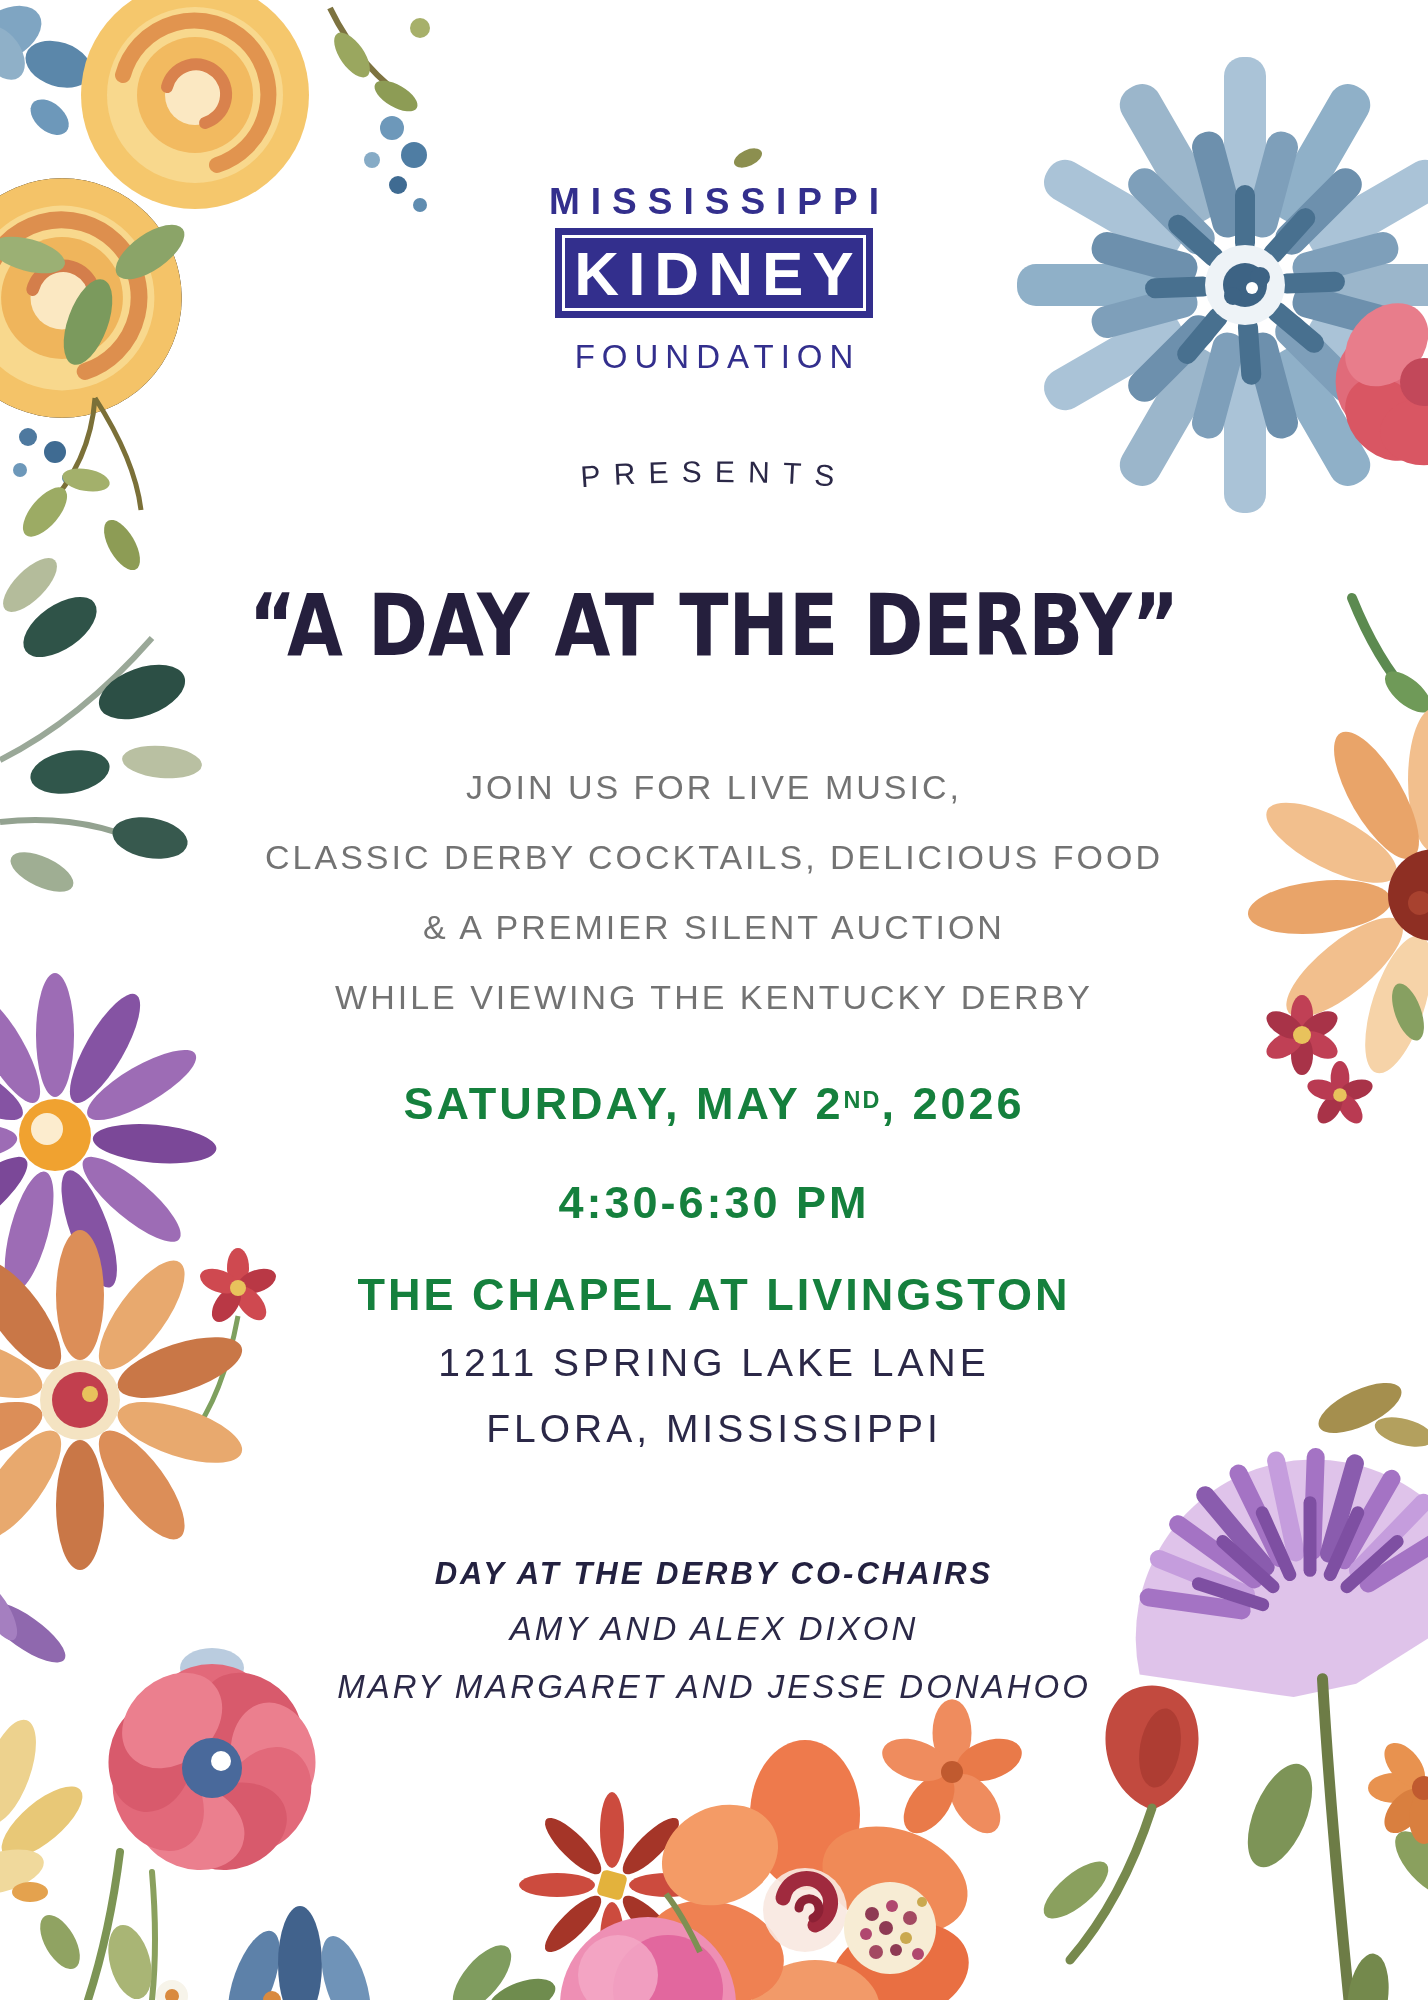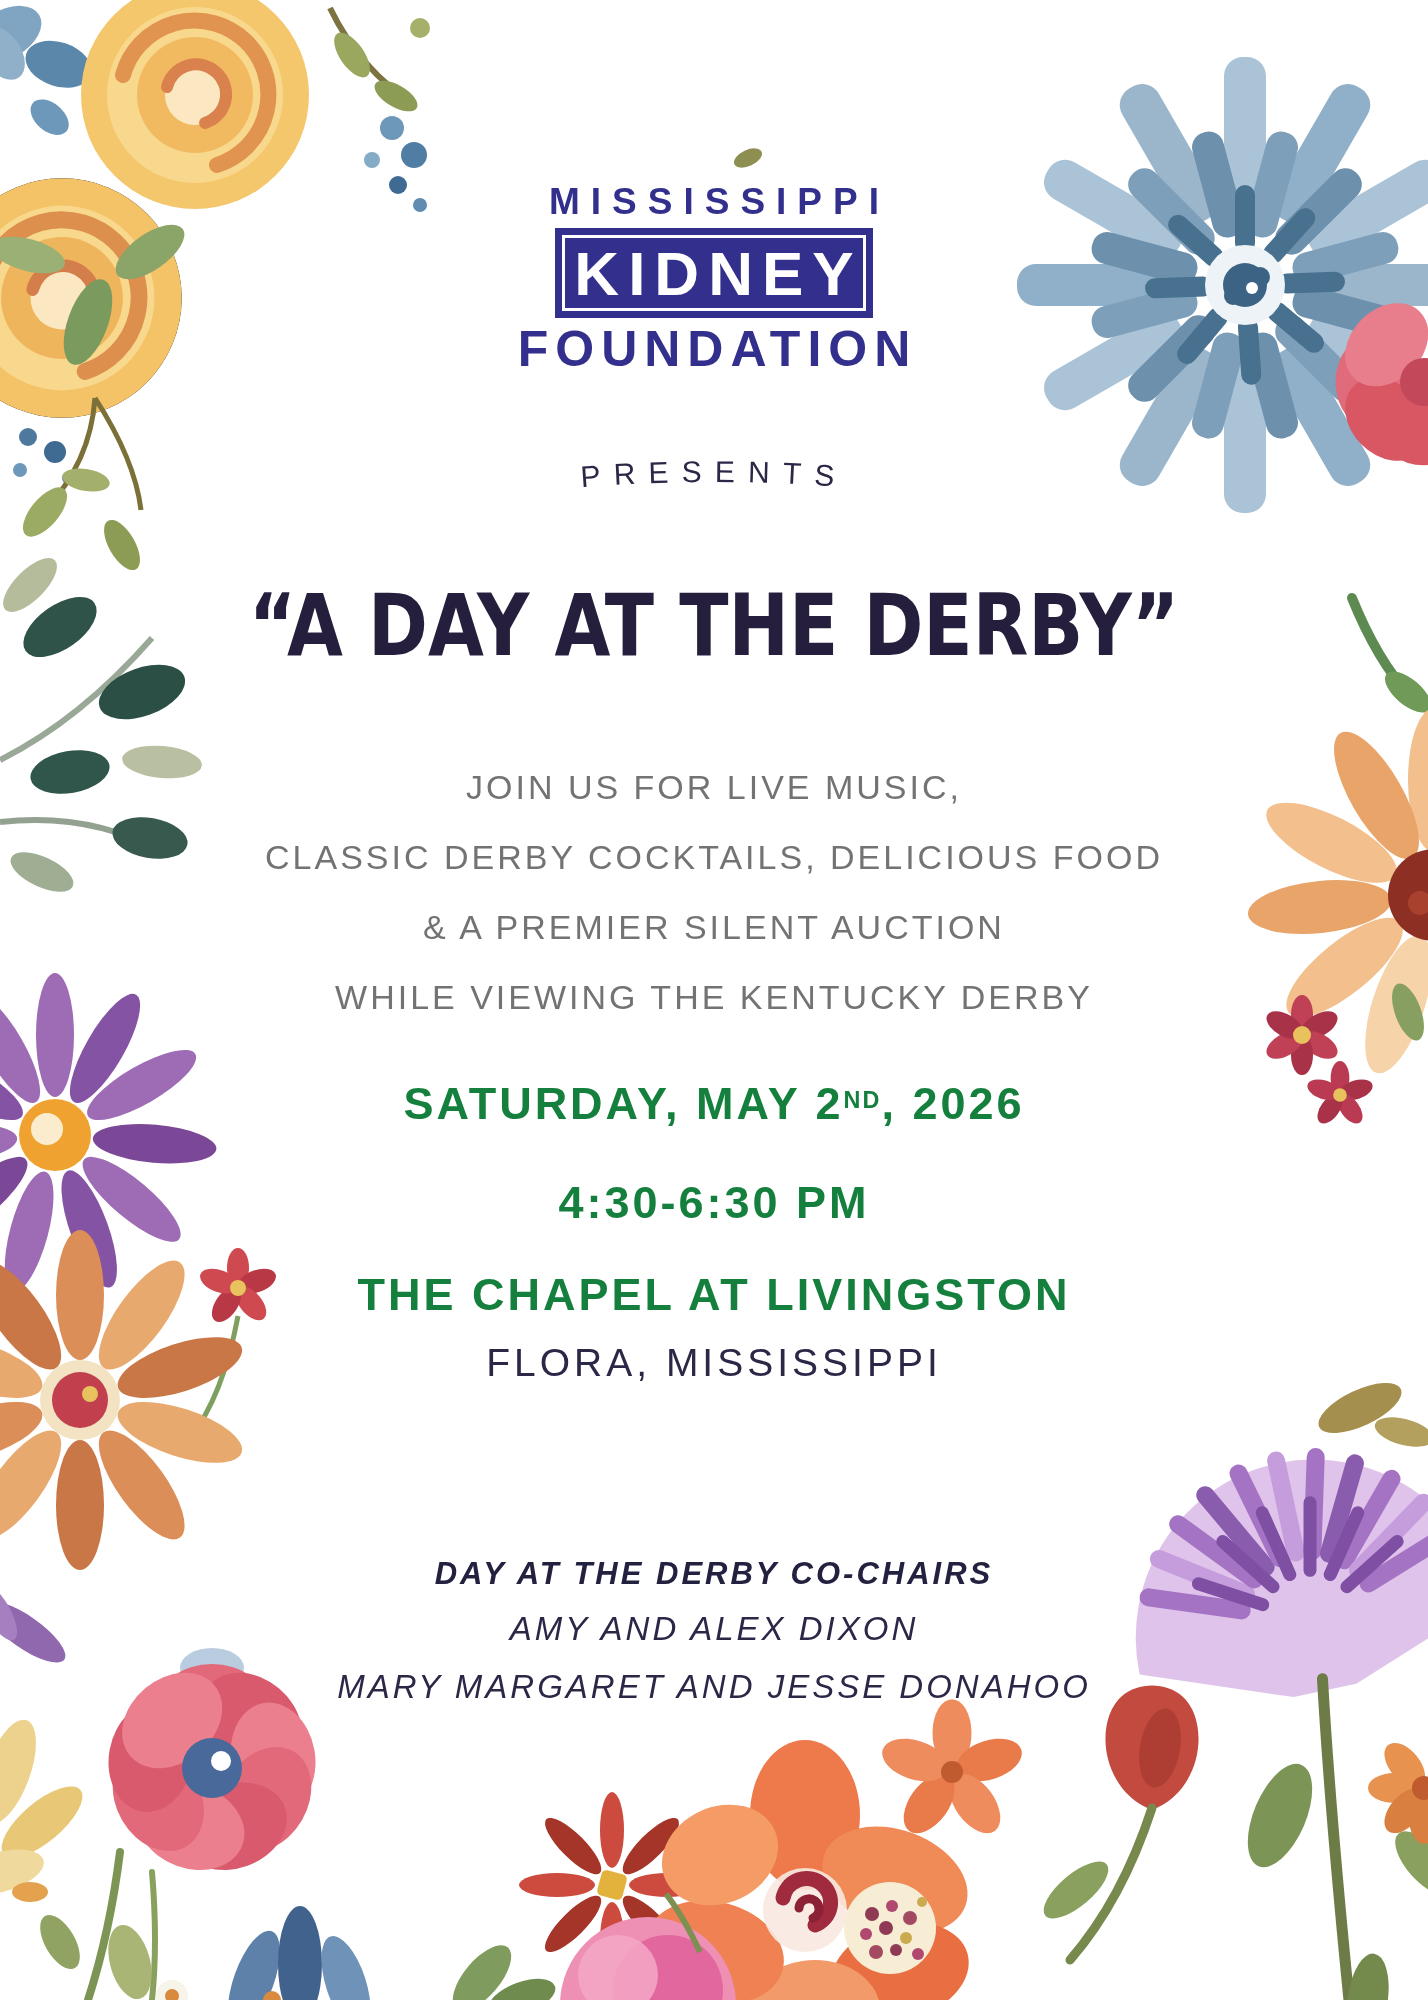--- a/index.html
+++ b/index.html
@@ -9,22 +9,22 @@
   .txt{position:absolute;left:0;right:0;text-align:center;z-index:2;color:#2b2847;}
 
   
   .logo{top:180px;}
   .logo-top{font-size:37px;letter-spacing:11px;color:#332f8d;line-height:44px;font-weight:bold;
             font-stretch:normal;text-indent:11px;}
   .logo-box{width:318px;height:90px;margin:4px auto 0;background:#332f8d;
             box-shadow:inset 0 0 0 7px #332f8d, inset 0 0 0 10px #ffffff;
             display:flex;align-items:center;justify-content:center;}
   .logo-mid{font-size:62px;font-weight:bold;color:#ffffff;letter-spacing:9px;text-indent:9px;}
-  .logo-bot{font-size:50px;letter-spacing:7px;color:#332f8d;line-height:46px;margin-top:8px;
-            font-weight:bold;text-indent:7px;}
+  .logo-bot{font-size:33px;letter-spacing:7px;color:#332f8d;line-height:46px;margin-top:16px;
+            font-weight:normal;text-indent:7px;}
 
   .presents-svg{position:absolute;top:430px;left:0;z-index:2;}
   .presents-svg text{font-family:"Liberation Sans",sans-serif;font-size:30px;letter-spacing:13px;
             fill:#2b2847;}
 
   .title{top:562px;font-family:"DejaVu Sans",sans-serif;font-weight:800;font-size:86px;
          line-height:126px;color:#251f3d;transform:scaleX(0.84);transform-origin:center;
          letter-spacing:0px;white-space:nowrap;}
 
   .body-par{top:752px;font-size:34px;letter-spacing:3px;line-height:70px;color:#737373;}
@@ -417,20 +417,21 @@
     <div>WHILE VIEWING THE KENTUCKY DERBY</div>
   </div>
 
   <div class="txt details">
     <div><span>SATURDAY, MAY 2</span><span class="sup">ND</span><span>, 2026</span></div>
     <div>4:30-6:30 PM</div>
     <div>THE CHAPEL AT LIVINGSTON</div>
   </div>
 
   <div class="txt address">
+    <div>1211 SPRING LAKE LANE</div>
     <div>FLORA, MISSISSIPPI</div>
   </div>
 
   <div class="txt chairs">
     <div class="chairs-head">DAY AT THE DERBY CO-CHAIRS</div>
     <div class="chairs-name">AMY AND ALEX DIXON</div>
     <div class="chairs-name">MARY MARGARET AND JESSE DONAHOO</div>
   </div>
 
 </div>

